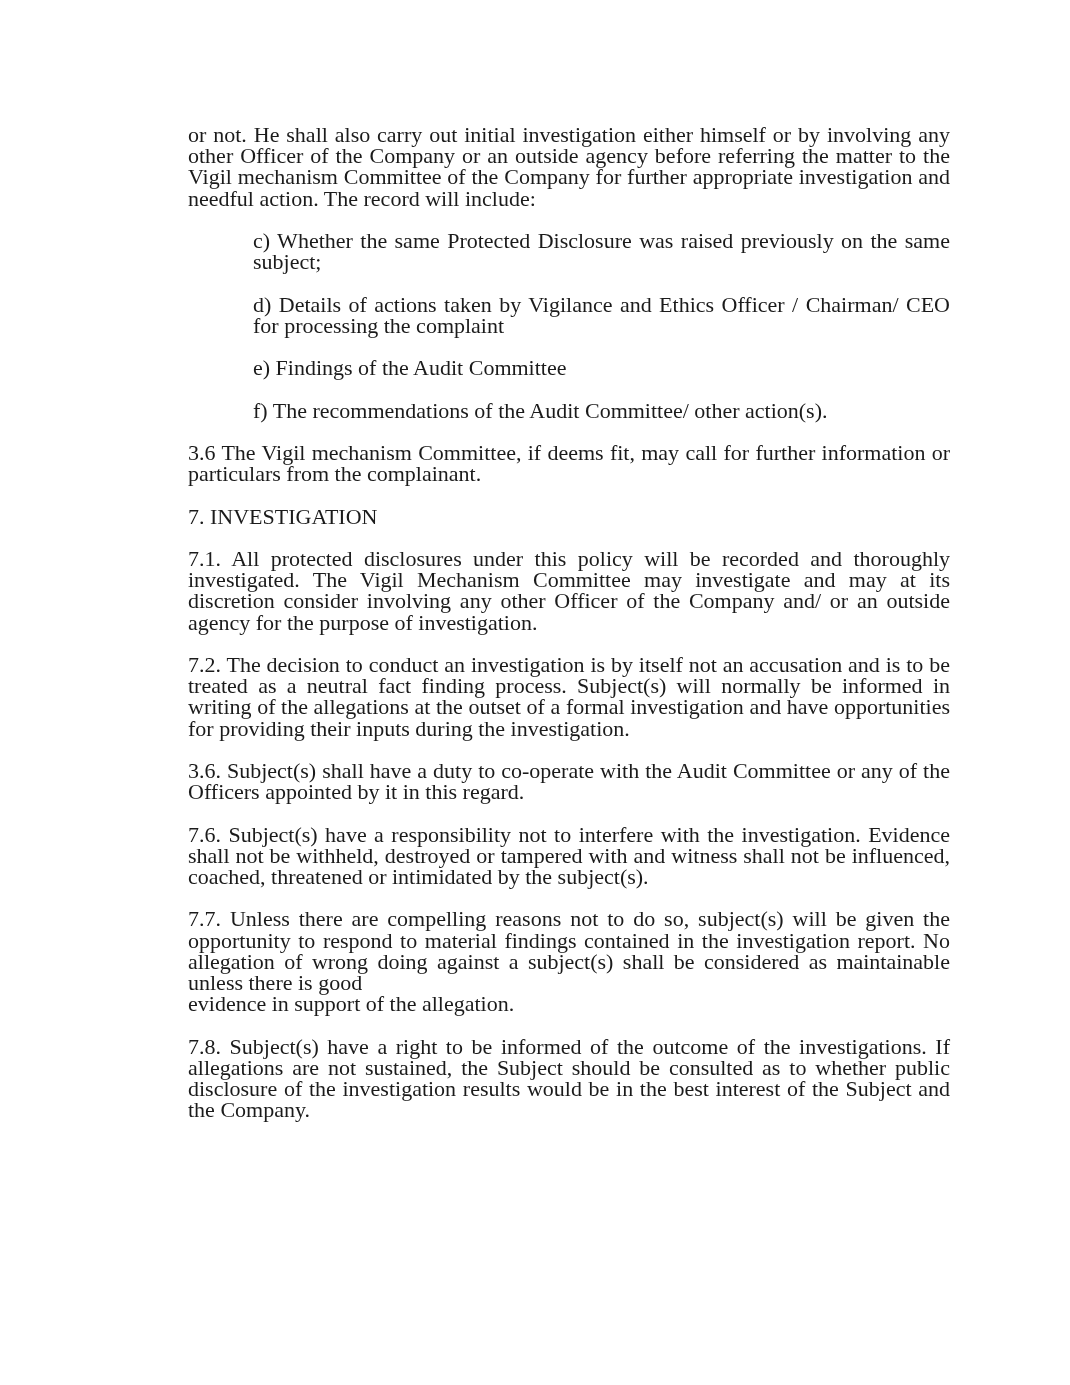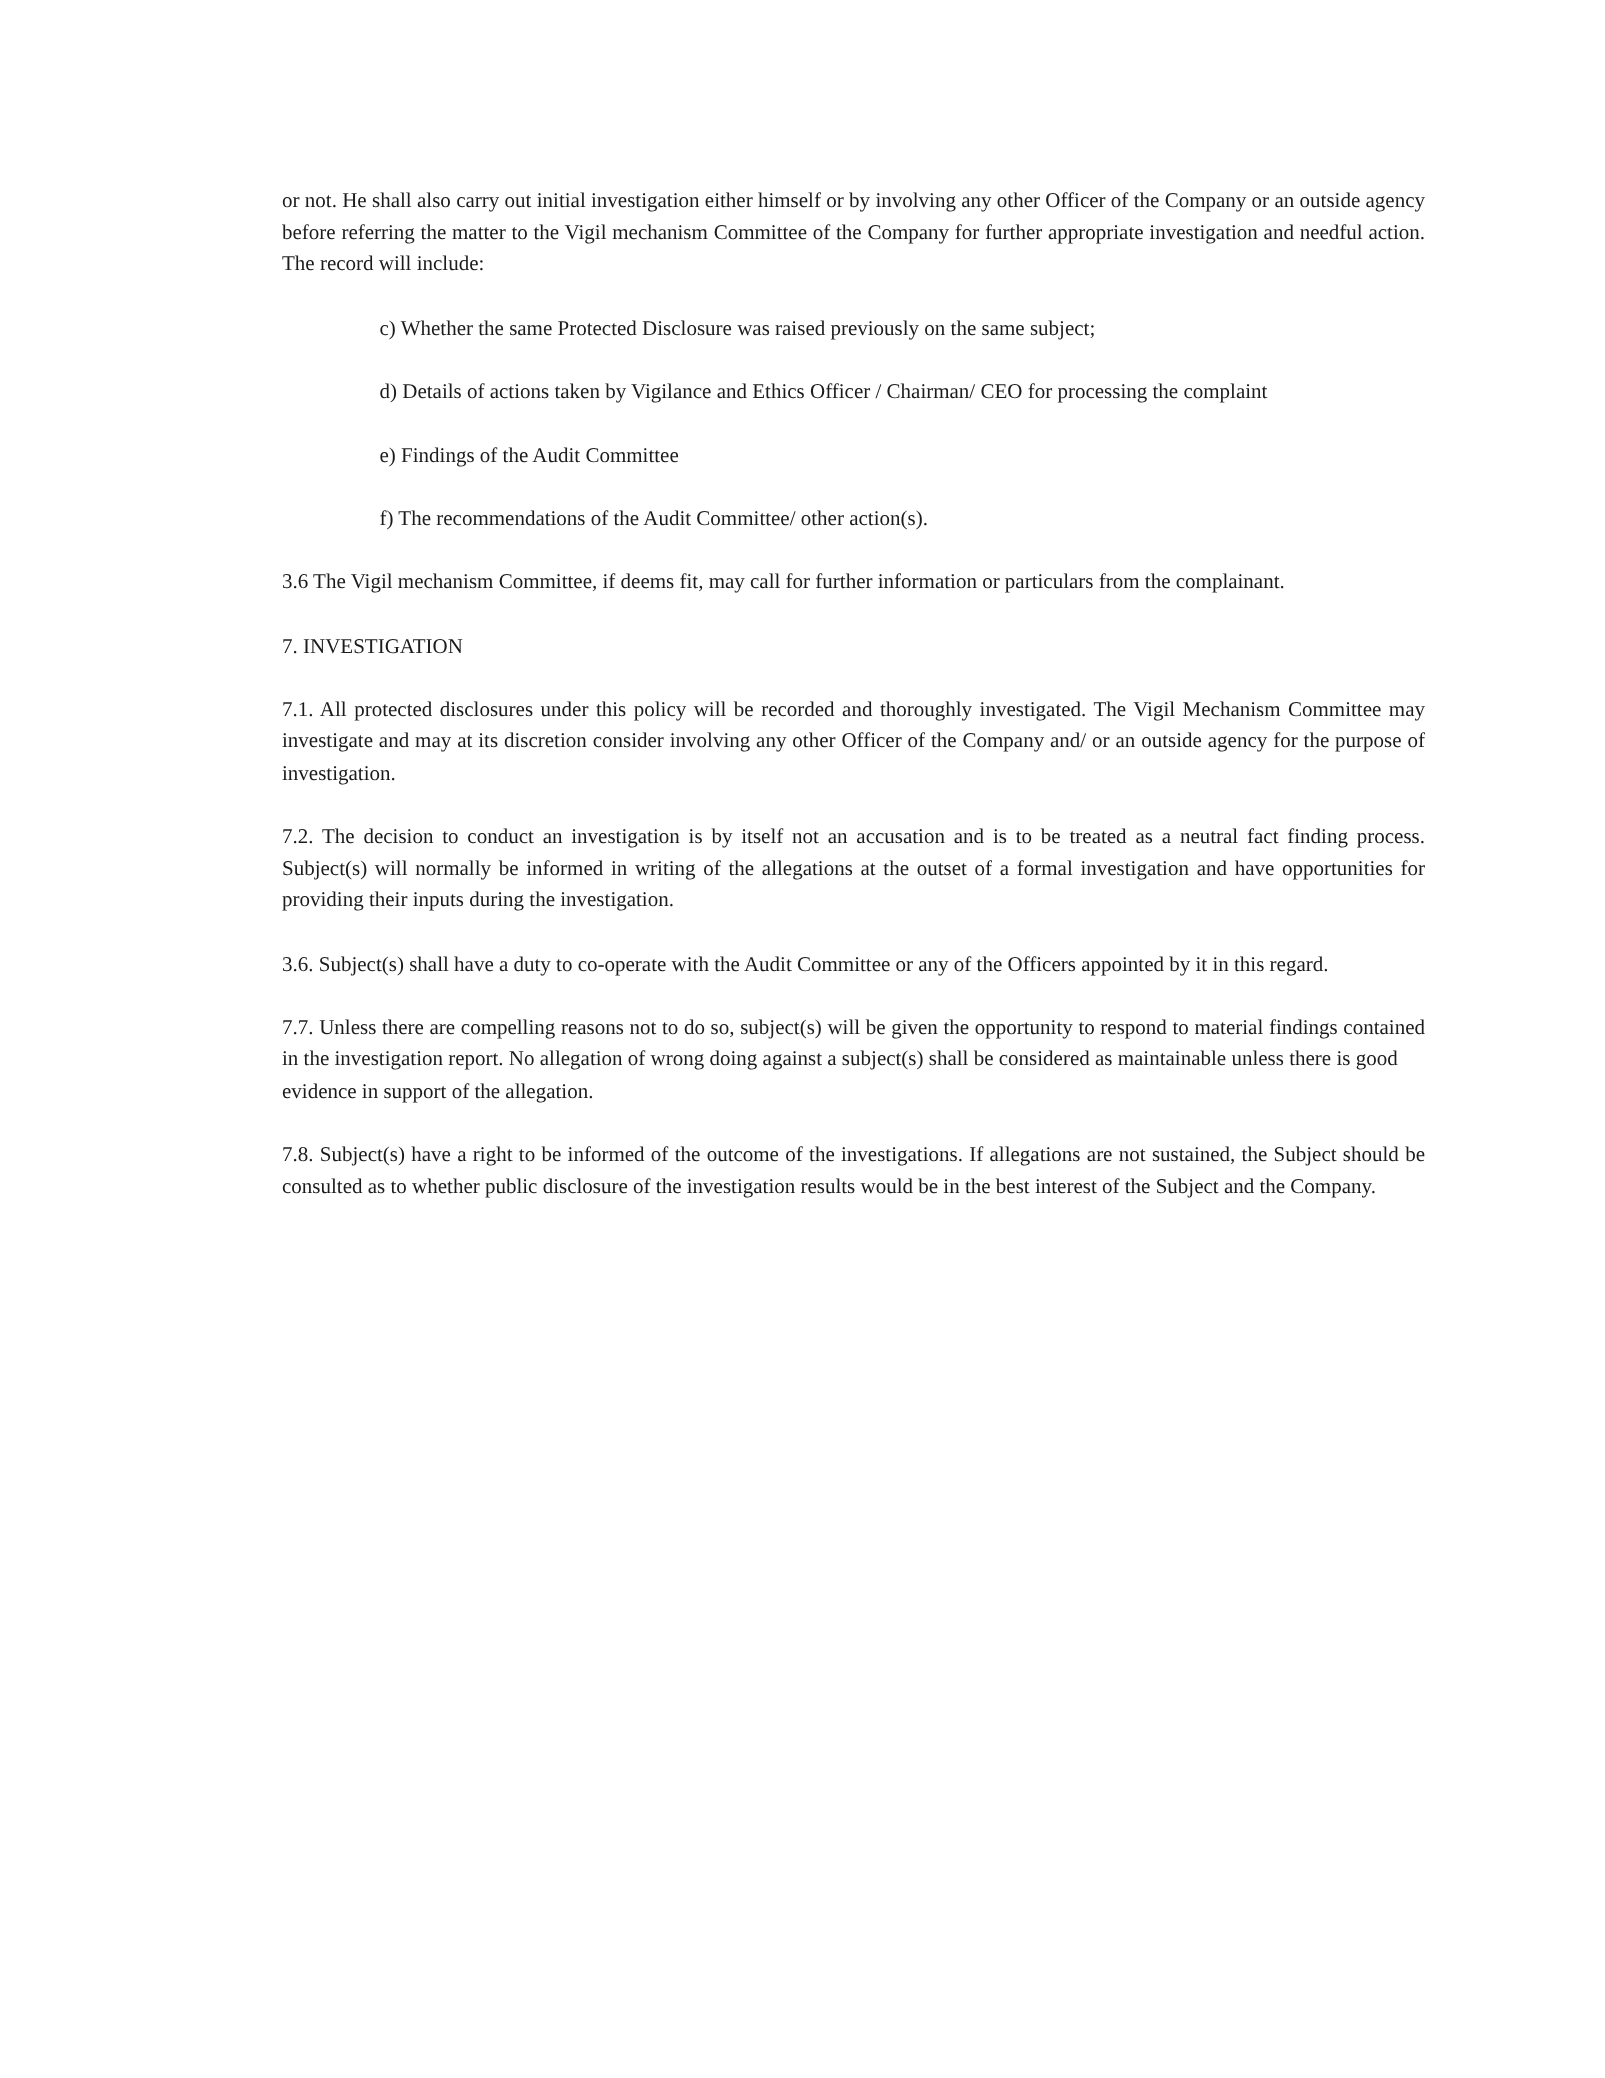--- a/index.html
+++ b/index.html
@@ -12,21 +12,21 @@
     height: 1385px;
     overflow: hidden;
   }
   .page {
     box-sizing: border-box;
     width: 1070px;
     height: 1385px;
     background: #ffffff;
     padding: 124px 120px 0 188px;
     font-family: "Liberation Serif", serif;
-    font-size: 14px;
+    font-size: 22px;
     line-height: 21.2px;
     color: #1b1b1b;
     text-align: justify;
   }
   p.para {
     margin: 0 0 21.2px 0;
   }
   p.list-item {
     padding-left: 65px;
   }
@@ -56,18 +56,19 @@
 
   <p class="para"><span>7.</span> <span class="heading-title">INVESTIGATION</span></p>
 
   <p class="para">7.1. All protected disclosures under this policy will be recorded and thoroughly investigated. The Vigil Mechanism Committee may investigate and may at its discretion consider involving any other Officer of the Company and/ or an outside agency for the purpose of investigation.</p>
 
   <p class="para">7.2. The decision to conduct an investigation is by itself not an accusation and is to be treated as a neutral fact finding process. Subject(s) will normally be informed in writing of the allegations at the outset of a formal investigation and have opportunities for providing their inputs during the investigation.</p>
 
   <p class="para">3.6. Subject(s) shall have a duty to co-operate with the Audit Committee or any of the Officers appointed by it in this regard.</p>
 
 
+  <p class="para">7.6. Subject(s) have a responsibility not to interfere with the investigation. Evidence shall not be withheld, destroyed or tampered with and witness shall not be influenced, coached, threatened or intimidated by the subject(s).</p>
 
   <p class="para"><span>7.7. Unless there are compelling reasons not to do so, subject(s) will be given the  opportunity to respond to material findings contained in the investigation report. No allegation of wrong doing against a subject(s) shall be considered as maintainable unless there is good</span><br><span>evidence in support of the allegation.</span></p>
 
   <p class="para">7.8. Subject(s) have a right to be informed of the outcome of the investigations. If allegations are not sustained, the Subject should be consulted as to whether public disclosure of the investigation results would be in the best interest of the Subject and the Company.</p>
 
 </div>
 
 </body></html>

